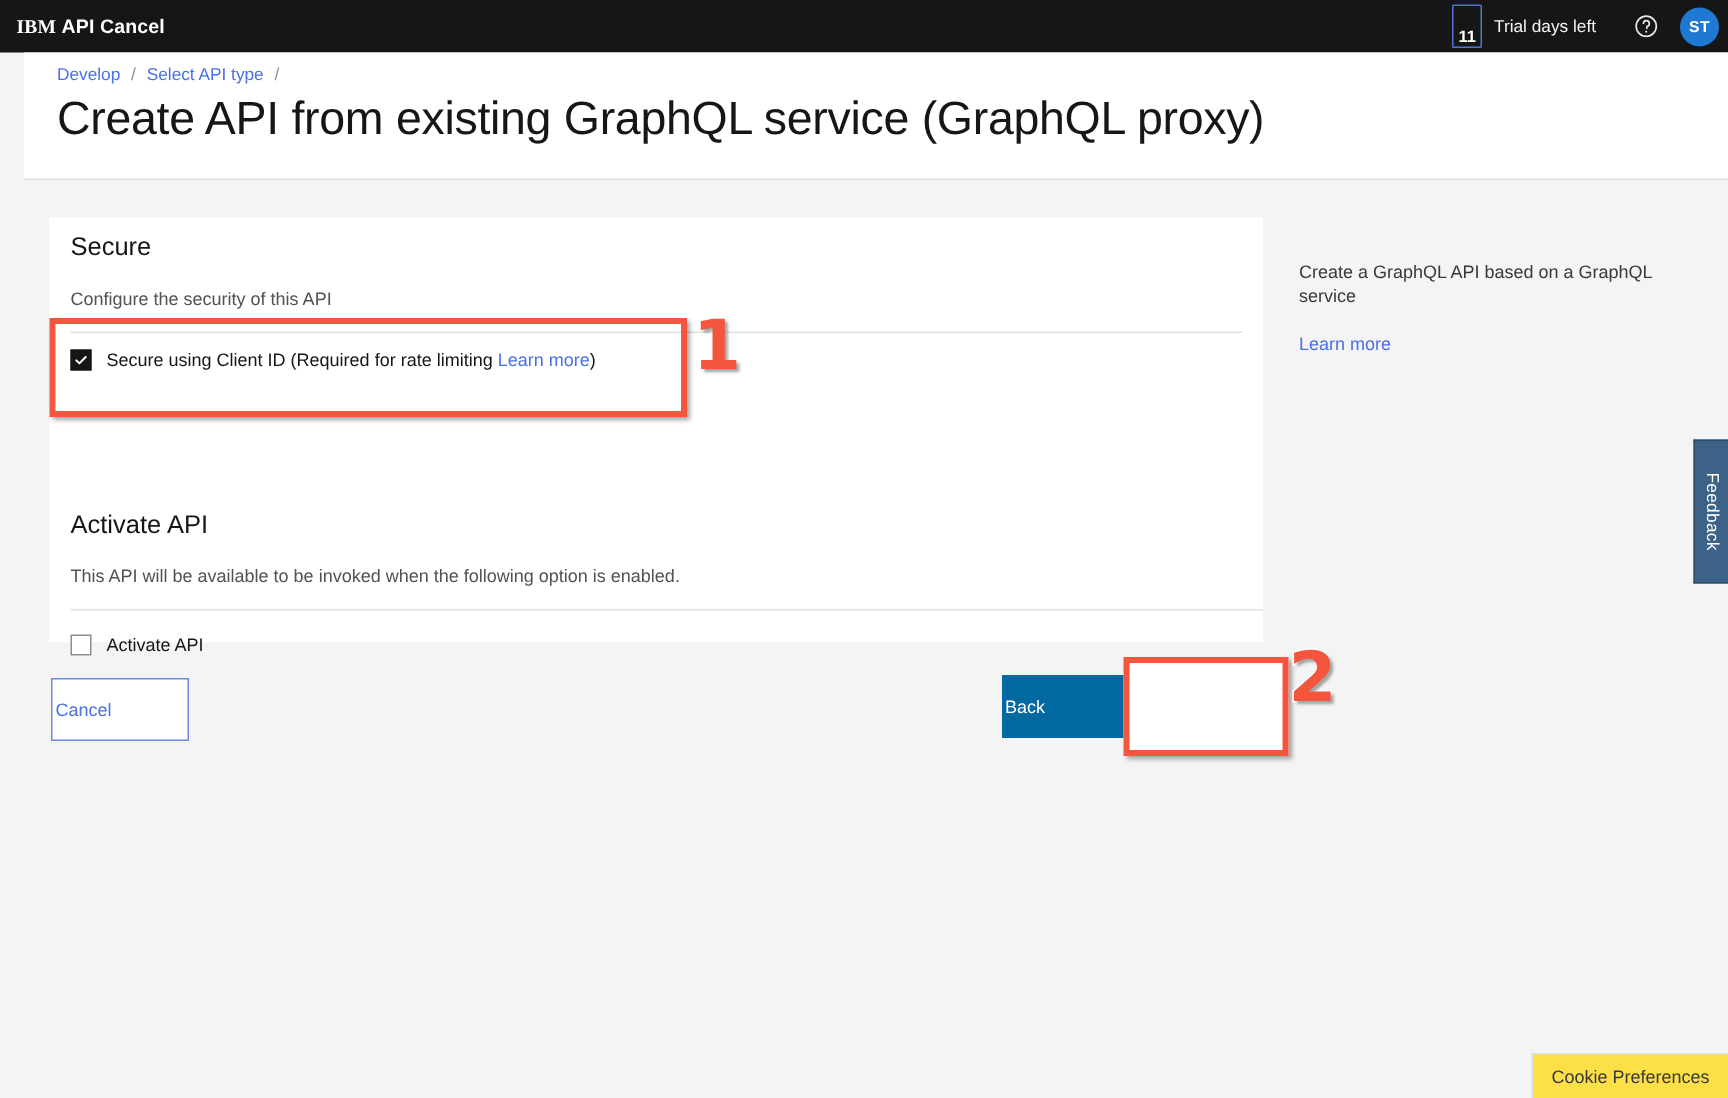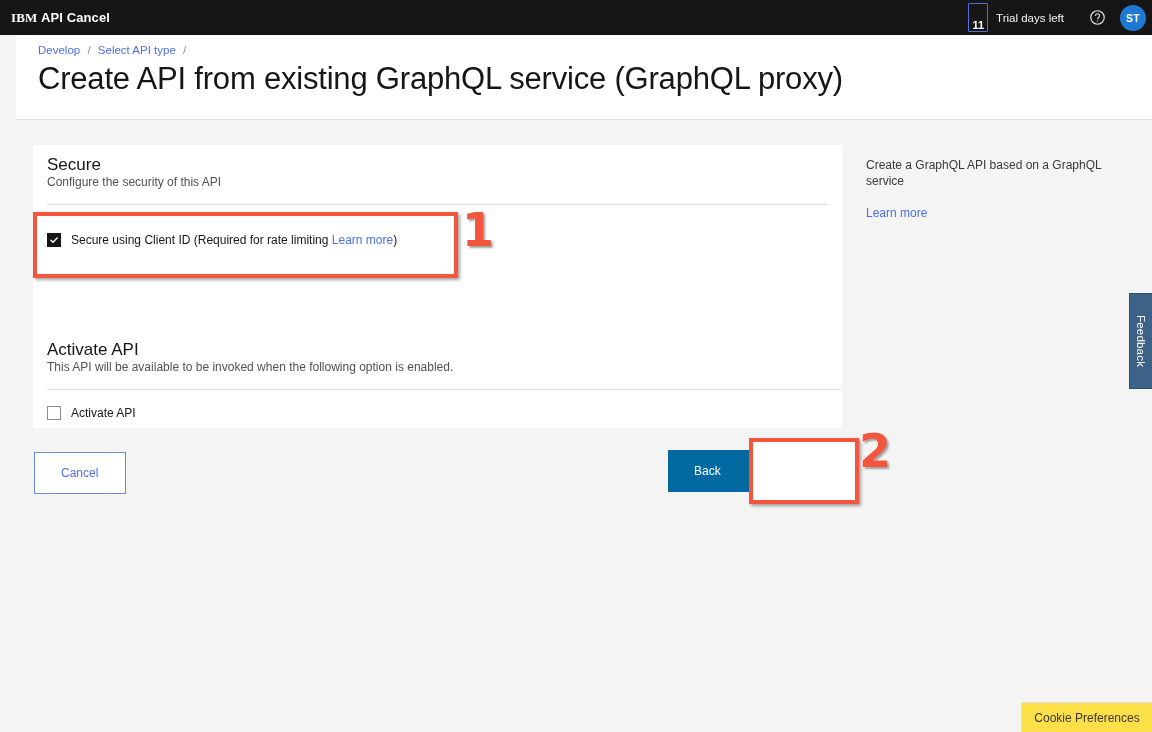--- a/index.html
+++ b/index.html
@@ -98,21 +98,21 @@
     width: 809px; height: 283px;
     background: #ffffff;
   }
   .section-pad { padding: 0 14px; }
   .sec-title {
     font-size: 17px; font-weight: 400; color: #161616;
     padding-top: 10px;
   }
   .sec-sub {
     font-size: 12px; color: #525252;
-    margin-top: 0;
+    margin-top: 17px;
   }
   .divider {
     height: 1px; background: #e0e0e0;
     margin-top: 15px;
   }
   .opt-row {
     display: flex; align-items: flex-end;
     height: 20px;
     margin-top: 10px;
   }
@@ -166,21 +166,21 @@
   #anno-num-1 { left: 462px; top: 203px; font-size: 46px; }
   #anno-num-2 { left: 859px; top: 424px; font-size: 46px; }
 
   
   .btn {
     border: none;
     font-family: "Liberation Sans", sans-serif;
     font-size: 12px;
     cursor: pointer;
     display: flex; align-items: center;
-    padding-left: 26px;
+    padding-left: 2px;
   }
   #cancel-btn {
     position: absolute; left: 34px; top: 452px;
     width: 92px; height: 42px;
     background: #ffffff;
     border: 1px solid #6c8ae4;
     color: #4a6fe8;
   }
   #back-btn {
     position: absolute; left: 668px; top: 450px;
@@ -190,21 +190,21 @@
   }
   #next-btn {
     position: absolute; left: 762px; top: 450px;
     width: 81px; height: 42px;
     background: #2f6cf6;
     color: #ffffff;
   }
 
   
   .info-col {
-    position: absolute; left: 866px; top: 157px;
+    position: absolute; left: 866px; top: 173px;
     width: 265px;
   }
   .info-text { font-size: 12px; color: #393939; line-height: 16px; }
   .info-link {
     display: inline-block; margin-top: 17px;
     font-size: 12px; color: #4a6fe8; text-decoration: none;
   }
 
   
   #feedback-tab {

